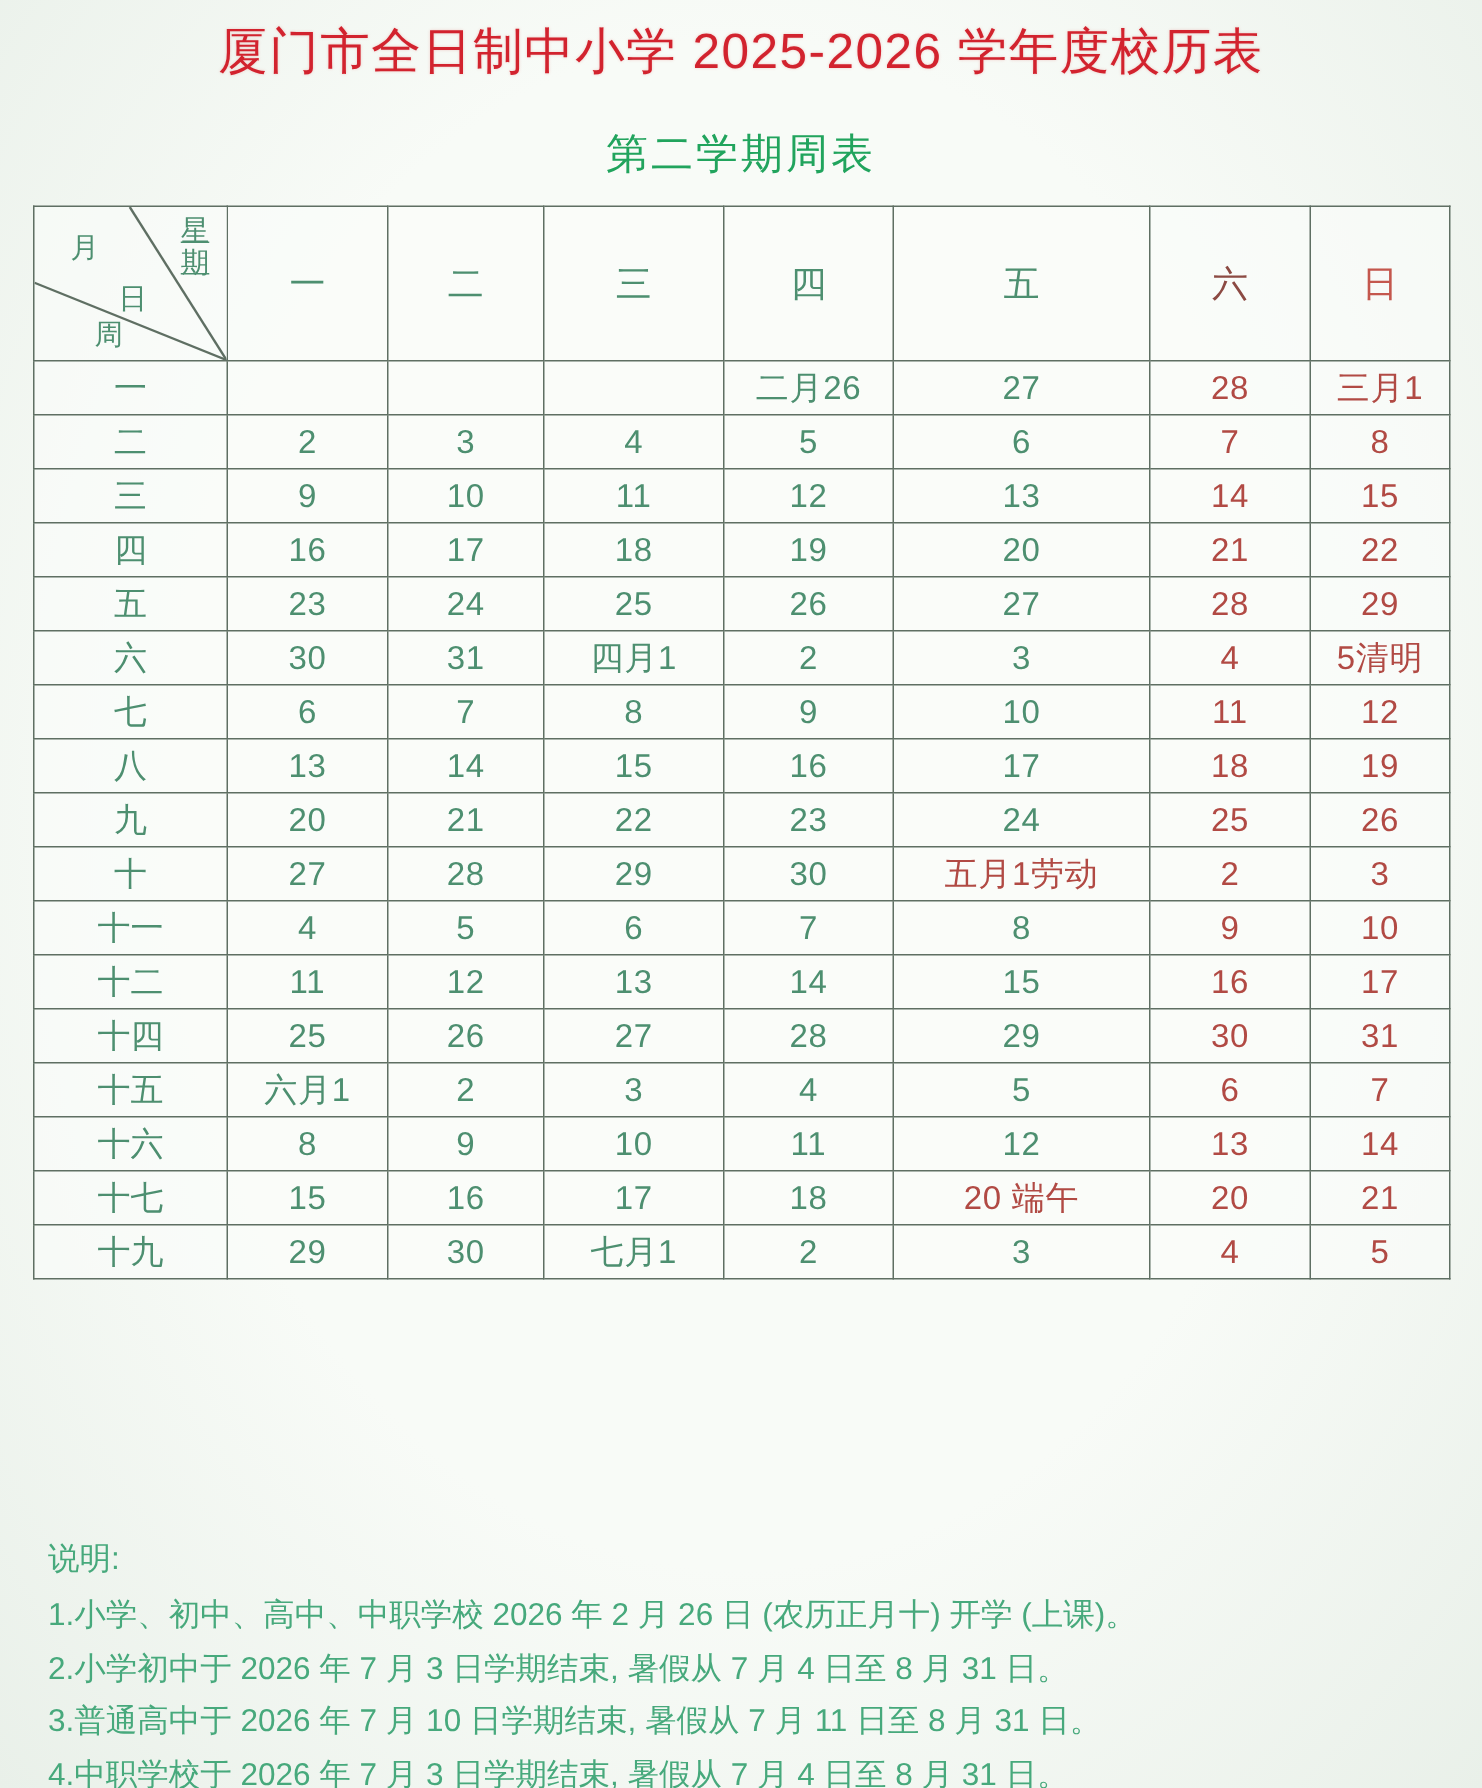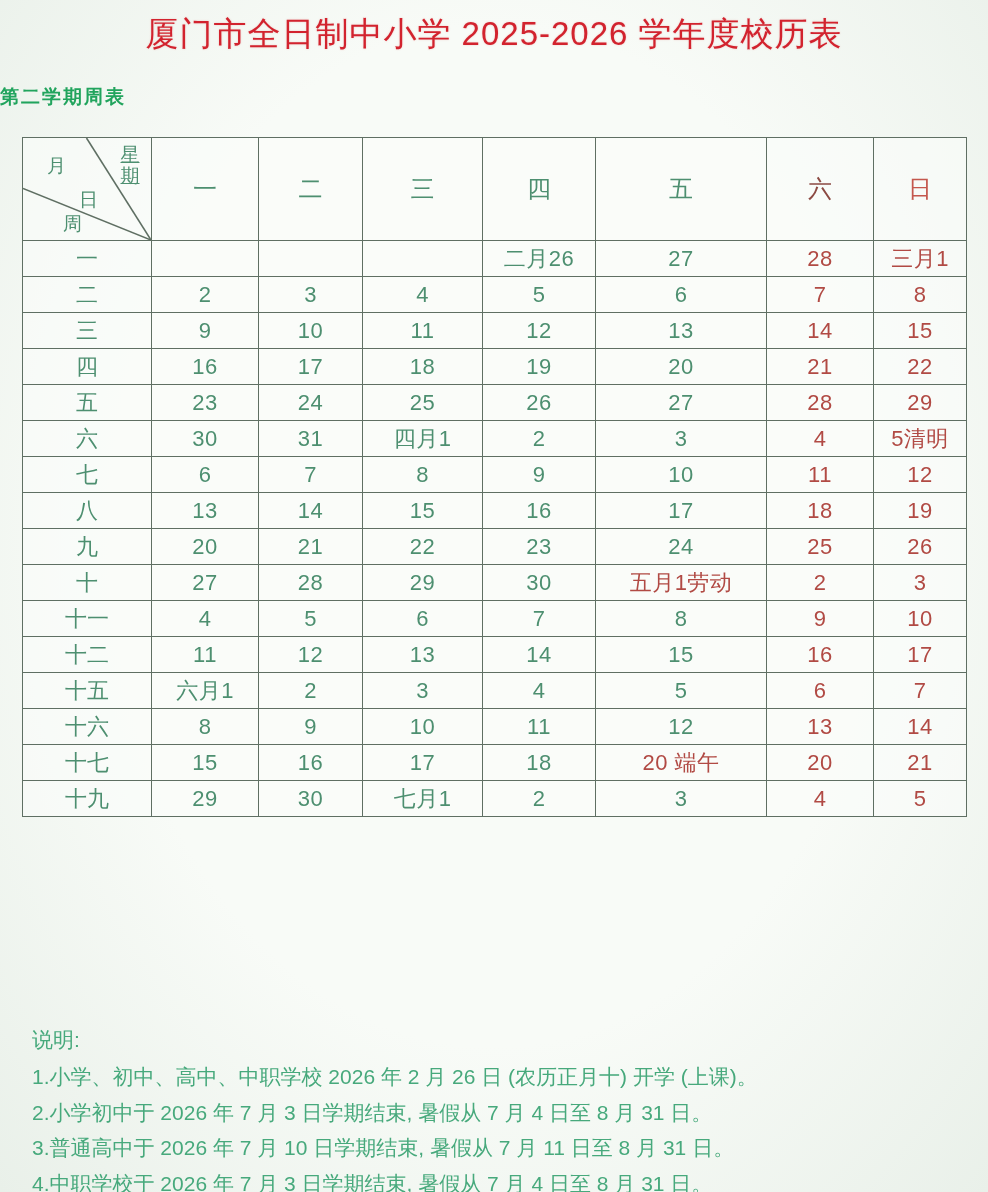--- a/index.html
+++ b/index.html
@@ -9,22 +9,22 @@
     font-family:"Liberation Sans","DejaVu Sans",sans-serif;
     -webkit-font-smoothing:antialiased;
   }
   .page-title{
     position:absolute;top:12px;left:0;width:100%;text-align:center;
     font-size:33px;font-weight:normal;letter-spacing:1px;
     color:var(--title-red,#d2232e);
     text-shadow:0 0 2px rgba(220,60,60,.25);
   }
   .page-subtitle{
-    position:absolute;top:84px;left:0;width:100%;
-    font-size:19px;font-weight:bold;letter-spacing:2px;
+    position:absolute;top:84px;left:0;width:100%;text-align:center;
+    font-size:28px;font-weight:normal;letter-spacing:2px;
     color:var(--subtitle-green,#21a45d);
   }
   table.cal{
     position:absolute;left:22px;top:137px;width:944px;
     border-collapse:collapse;table-layout:fixed;
   }
   table.cal th,table.cal td{
     border:1.5px solid var(--border-col,#5f6f63);
     text-align:center;vertical-align:middle;padding:0;
     font-weight:normal;background:rgba(252,254,251,.55);
@@ -208,20 +208,30 @@
         <td class="wk g">十二</td>
         <td class="day g">11</td>
         <td class="day g">12</td>
         <td class="day g">13</td>
         <td class="day g">14</td>
         <td class="day g">15</td>
         <td class="day r">16</td>
         <td class="day r">17</td>
       </tr>
       <tr>
+        <td class="wk g">十四</td>
+        <td class="day g">25</td>
+        <td class="day g">26</td>
+        <td class="day g">27</td>
+        <td class="day g">28</td>
+        <td class="day g">29</td>
+        <td class="day r">30</td>
+        <td class="day r">31</td>
+      </tr>
+      <tr>
         <td class="wk g">十五</td>
         <td class="day g">六月1</td>
         <td class="day g">2</td>
         <td class="day g">3</td>
         <td class="day g">4</td>
         <td class="day g">5</td>
         <td class="day r">6</td>
         <td class="day r">7</td>
       </tr>
       <tr>

